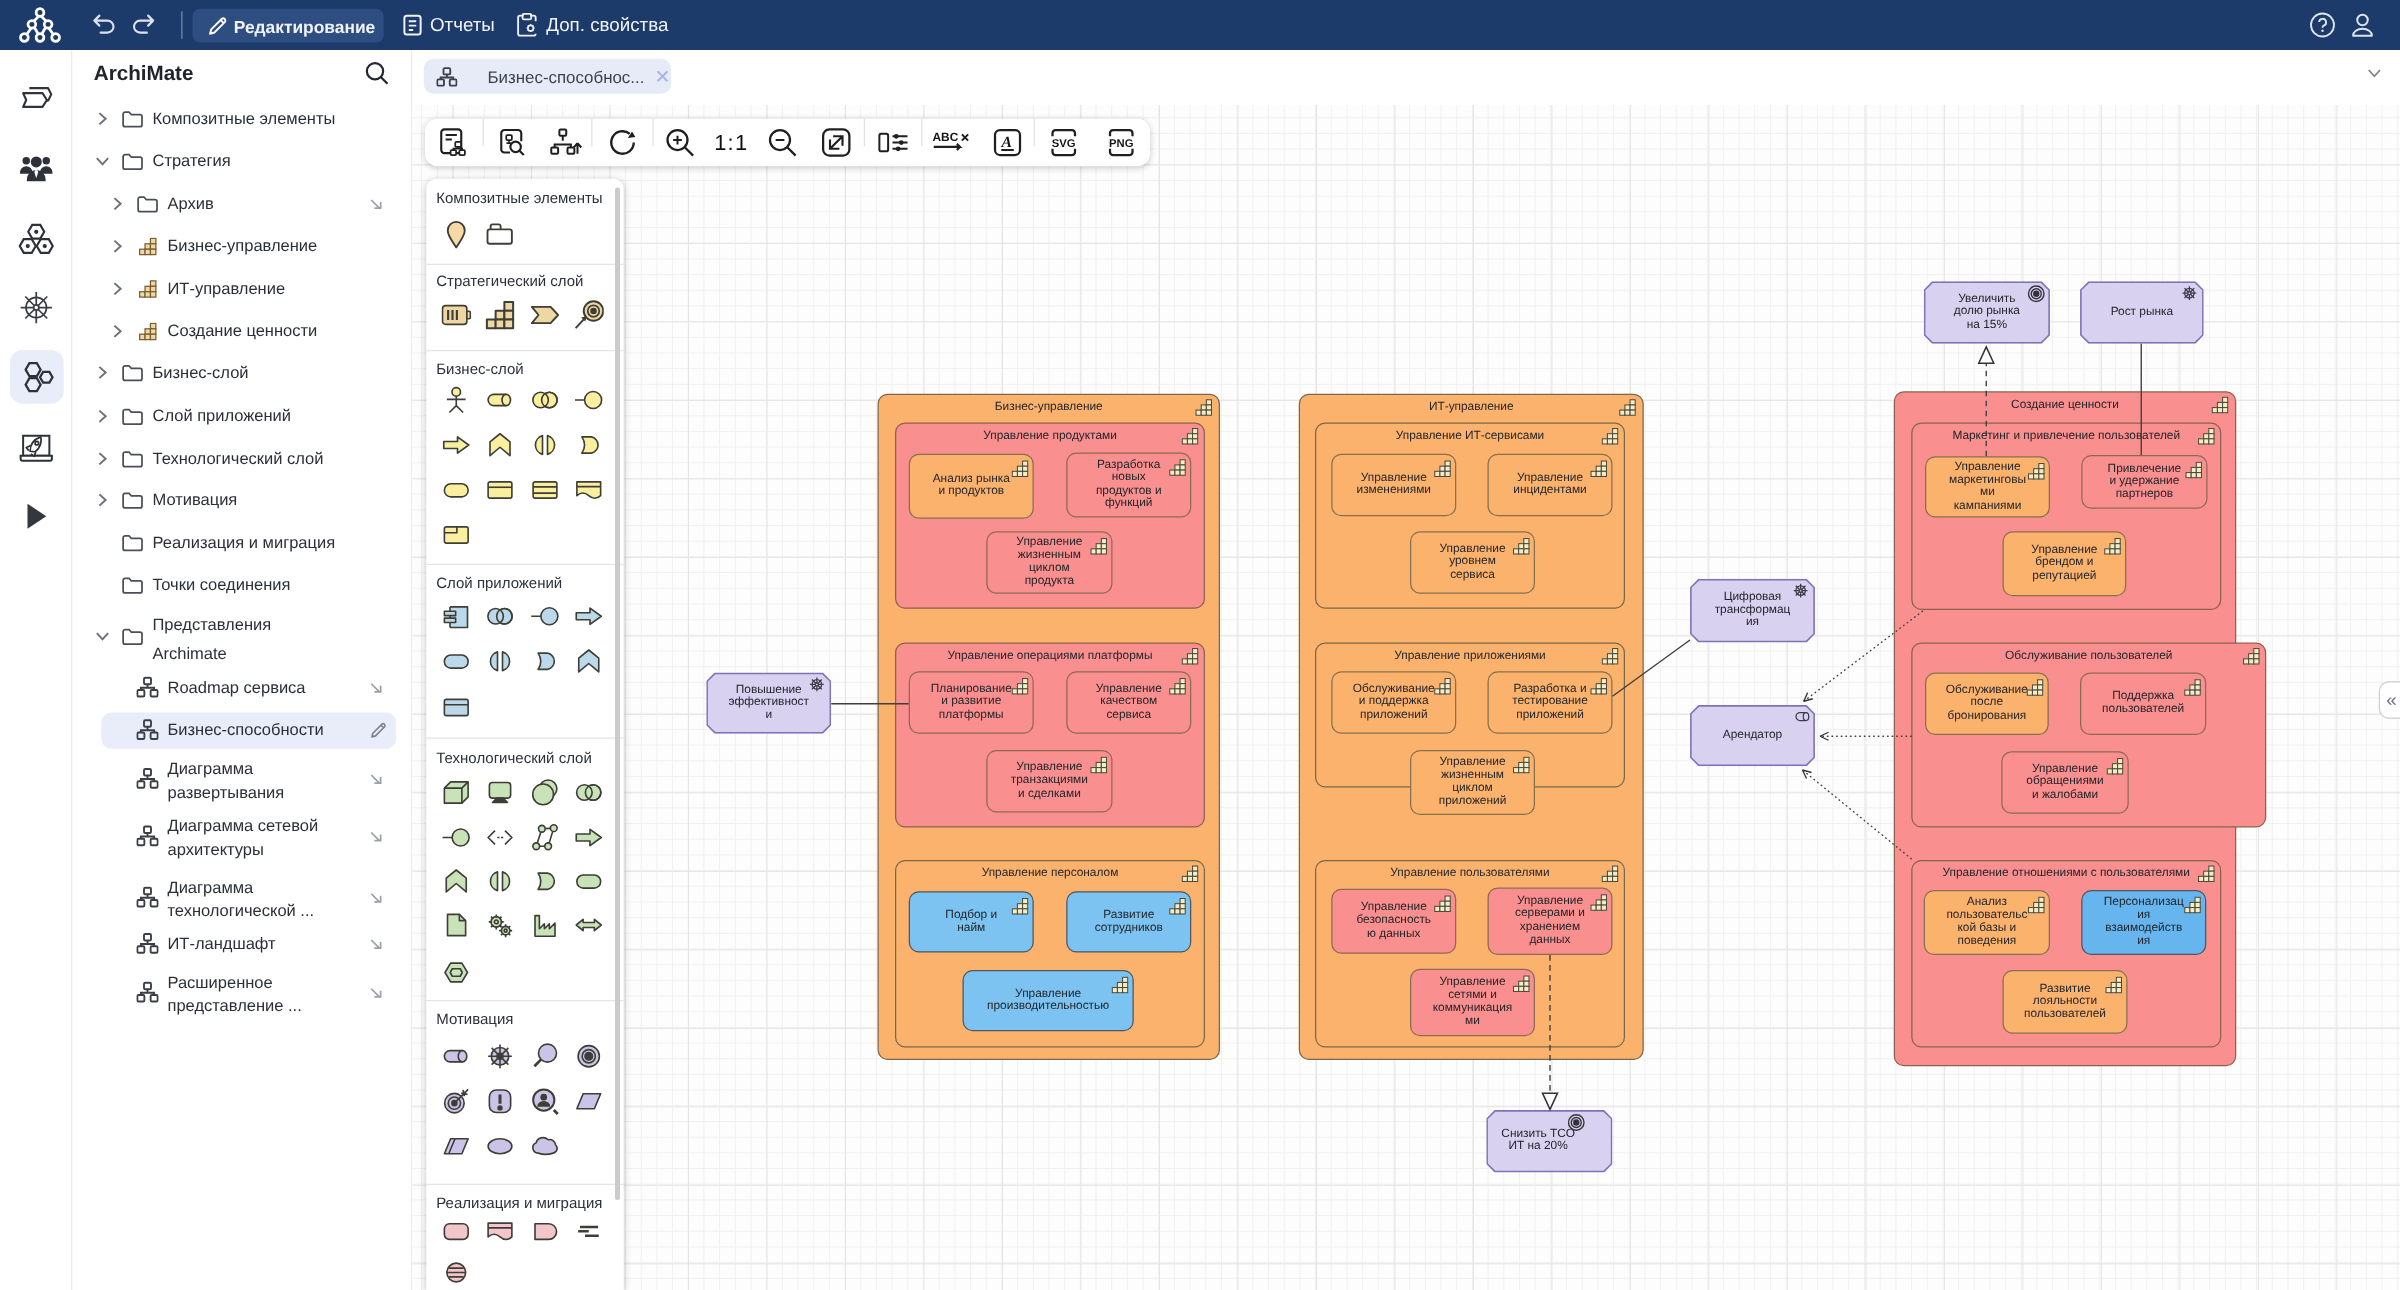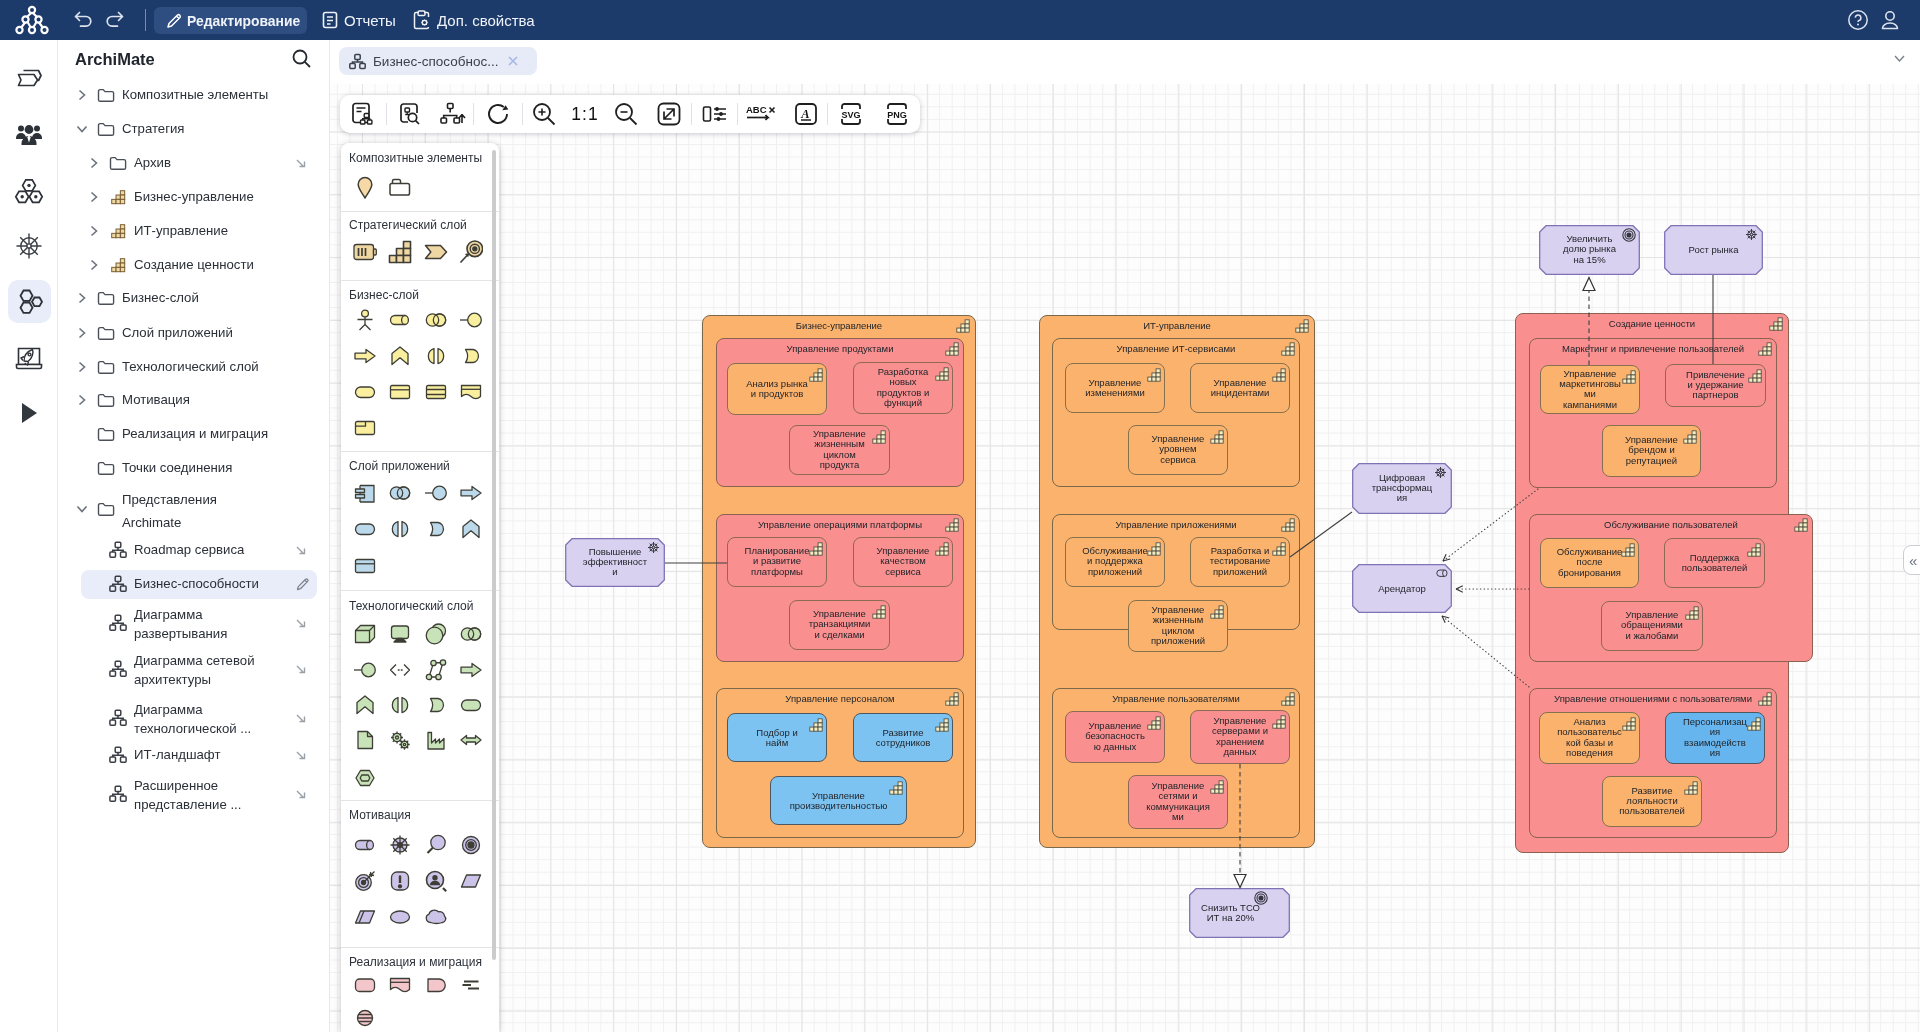--- a/index.html
+++ b/index.html
@@ -16,21 +16,21 @@
 #tree{position:absolute;left:58px;top:40px;width:272px;height:992px;background:#fff;border-right:1px solid #e7e8ec;font-size:13.2px;color:#2a2f38}
 .t2{line-height:19px}
 
 #canvas{position:absolute;left:330px;top:40px;width:1590px;height:992px;background:#fff}
 #gridbg{position:absolute;left:0;top:44px;width:1590px;height:948px;background-color:#fdfdfd;
  background-image:linear-gradient(to right,#e4e4e4 1px,transparent 1px),linear-gradient(to bottom,#e4e4e4 1px,transparent 1px),linear-gradient(to right,#f0f0f0 1px,transparent 1px),linear-gradient(to bottom,#f0f0f0 1px,transparent 1px);
  background-size:62.8px 62.8px,62.8px 62.8px,12.56px 12.56px,12.56px 12.56px;
  background-position:32px 0,0 47.5px,6.9px 0,0 9.8px}
 #tab{position:absolute;z-index:10;left:9px;top:7px;width:198px;height:28px;background:#e7ebf8;border-radius:8px;display:flex;align-items:center;font-size:13.5px;color:#3b414d}
 #tabchev{position:absolute;z-index:10;right:14px;top:14px;color:#6f7580}
-#toolbar{position:absolute;z-index:10;left:10px;top:55px;width:580px;height:38px;background:#fff;border-radius:10px;box-shadow:0 1px 5px rgba(40,40,60,.25);display:flex;align-items:center}
+#toolbar{position:absolute;z-index:10;left:10px;top:55px;width:580px;height:38px;background:#fff;border-radius:10px;box-shadow:0 1px 5px rgba(40,40,60,.25);display:flex;}
 .ti{display:flex;align-items:center;justify-content:center;width:40px;flex:0 0 auto}
 .tsep{width:1px;height:22px;background:#dfe1e6;flex:0 0 auto}
 #palette{position:absolute;z-index:10;left:11px;top:103px;width:158px;height:889px;background:#fff;border-radius:8px 8px 0 0;box-shadow:0 1px 6px rgba(40,40,60,.28)}
 .ptitle{position:absolute;left:8px;font-size:12px;color:#2c313a;white-space:nowrap}
 .pdiv{position:absolute;left:0;width:158px;height:1px;background:#e3e4e8}
 .pic{position:absolute;transform:translate(-50%,-50%)}
 #collapser{position:absolute;z-index:10;left:1573px;top:505px;width:26px;height:30px;background:#fff;border:1px solid #ccced4;border-radius:8px;color:#6b7280;font-size:15px;display:flex;align-items:center;padding-left:5px}
 
 .dg{position:absolute;font-size:9.5px;line-height:10.4px;color:#22252a;text-align:center}
 .oc,.os{background:#FBB26C;border:1.2px solid #7A684A;border-radius:8px}
@@ -898,21 +898,21 @@
     </svg>
  <div id="tab">
   <svg style="margin-left:10px" width="17" height="17" viewBox="0 0 17 17">
         <g stroke="#3b414d" stroke-width="1.5" fill="none">
           <rect x="5.8" y="1.5" width="5.4" height="5" rx="1"></rect>
           <rect x="0.8" y="10.5" width="5.4" height="5" rx="1"></rect>
           <rect x="10.8" y="10.5" width="5.4" height="5" rx="1"></rect>
           <path d="M8.5 6.5 V9 M3.5 10.5 V9 H13.5 V10.5"></path>
         </g>
       </svg>
-  <span style="margin-left:7px">Бизнес-способнос...</span>
+  <span style="margin-left:24px">Бизнес-способнос...</span>
   <svg style="margin-left:9px" width="12" height="12" viewBox="0 0 12 12">
         <path d="M2 2 L10 10 M10 2 L2 10" stroke="#a7b9e6" stroke-width="1.7"></path>
       </svg>
  </div>
  <svg id="tabchev" width="13" height="9" viewBox="0 0 13 9">
       <path d="M2 2 L6.5 7 L11 2" stroke="#7b8089" stroke-width="1.4" fill="none"></path>
     </svg>
  <div id="toolbar">
       <div class="ti" style="width:46px">
         <svg width="26" height="26" viewBox="0 0 26 26">

